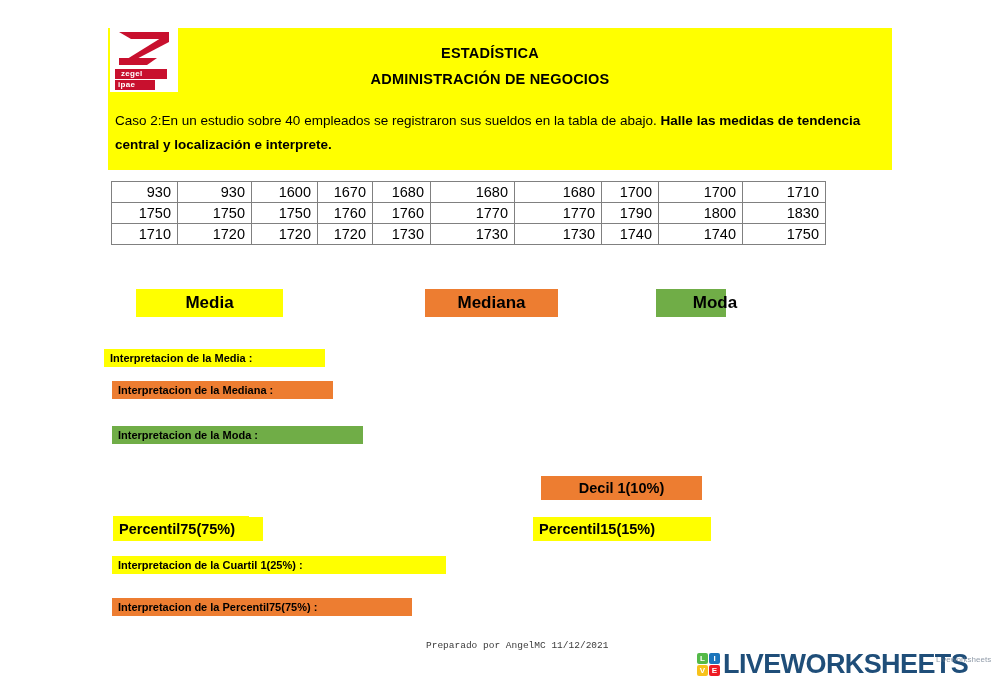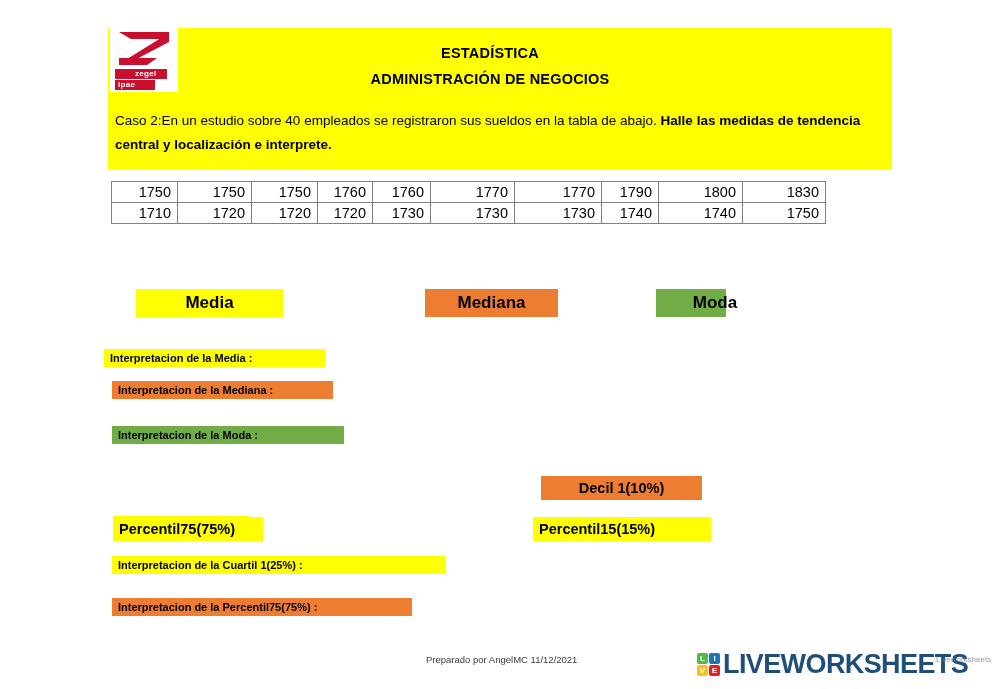--- a/index.html
+++ b/index.html
@@ -45,21 +45,21 @@
     position: absolute;
     left: 5px;
     top: 41px;
     width: 52px;
     height: 10px;
     background: #C8102E;
     color: #ffffff;
     font-size: 8px;
     font-weight: bold;
     line-height: 10px;
-    padding-left: 20px;
+    padding-left: 6px;
     box-sizing: border-box;
     letter-spacing: 0.3px;
   }
   #logo-word-ipae {
     position: absolute;
     left: 5px;
     top: 52px;
     width: 40px;
     height: 10px;
     background: #C8102E;
@@ -151,42 +151,42 @@
   #box-mediana  { left: 402px; top: 289px; width: 133px; }
   #box-moda     { left: 633px; top: 289px; width: 70px; padding-left: 48px;  }
 
   
   .interp {
     height: 18px;
     font-size: 11px;
   }
   #box-interp-media    { left: 104px; top: 336px; width: 221px; margin-top: 13px; }
   #box-interp-mediana  { left: 112px; top: 381px; width: 221px; }
-  #box-interp-moda     { left: 112px; top: 426px; width: 232px; }
+  #box-interp-moda     { left: 112px; top: 426px; width: 251px; }
   #box-interp-cuartil  { left: 112px; top: 556px; width: 334px; }
   #box-interp-percentil{ left: 112px; top: 598px; width: 300px; }
 
   
   .quantile {
     height: 24px;
     font-size: 14.5px;
   }
   #box-cuartil1     { left: 113px; top: 476px; width: 136px; margin-top: 40px; }
   #box-decil1       { left: 541px; top: 476px; width: 161px; }
   #box-percentil75  { left: 113px; top: 517px; width: 150px; }
   #box-percentil15  { left: 533px; top: 517px; width: 178px; }
 
   
   #footer-credit {
     position: absolute;
     left: 426px;
-    top: 654px;
+    top: 640px;
     font-size: 9.5px;
     color: #3b3b3b;
-    font-family: Liberation Sans, sans-serif;
+    font-family: Liberation Mono, monospace;
   }
 
   #lw-logo {
     position: absolute;
     left: 697px;
     top: 648px;
     height: 32px;
     display: flex;
     align-items: center;
   }
@@ -256,20 +256,32 @@
       <col class="c2">
       <col class="c3">
       <col class="c4">
     <col class="c5">
       <col class="c6">
       <col class="c7">
       <col class="c8">
       <col class="c9">
   </colgroup>
   <tbody id="data-table-body">
+      <tr>
+        <td>930</td>
+        <td>930</td>
+        <td>1600</td>
+        <td>1670</td>
+        <td>1680</td>
+        <td>1680</td>
+        <td>1680</td>
+        <td>1700</td>
+        <td>1700</td>
+        <td>1710</td>
+      </tr>
       <tr>
         <td>1750</td>
         <td>1750</td>
         <td>1750</td>
         <td>1760</td>
         <td>1760</td>
         <td>1770</td>
         <td>1770</td>
         <td>1790</td>
         <td>1800</td>

